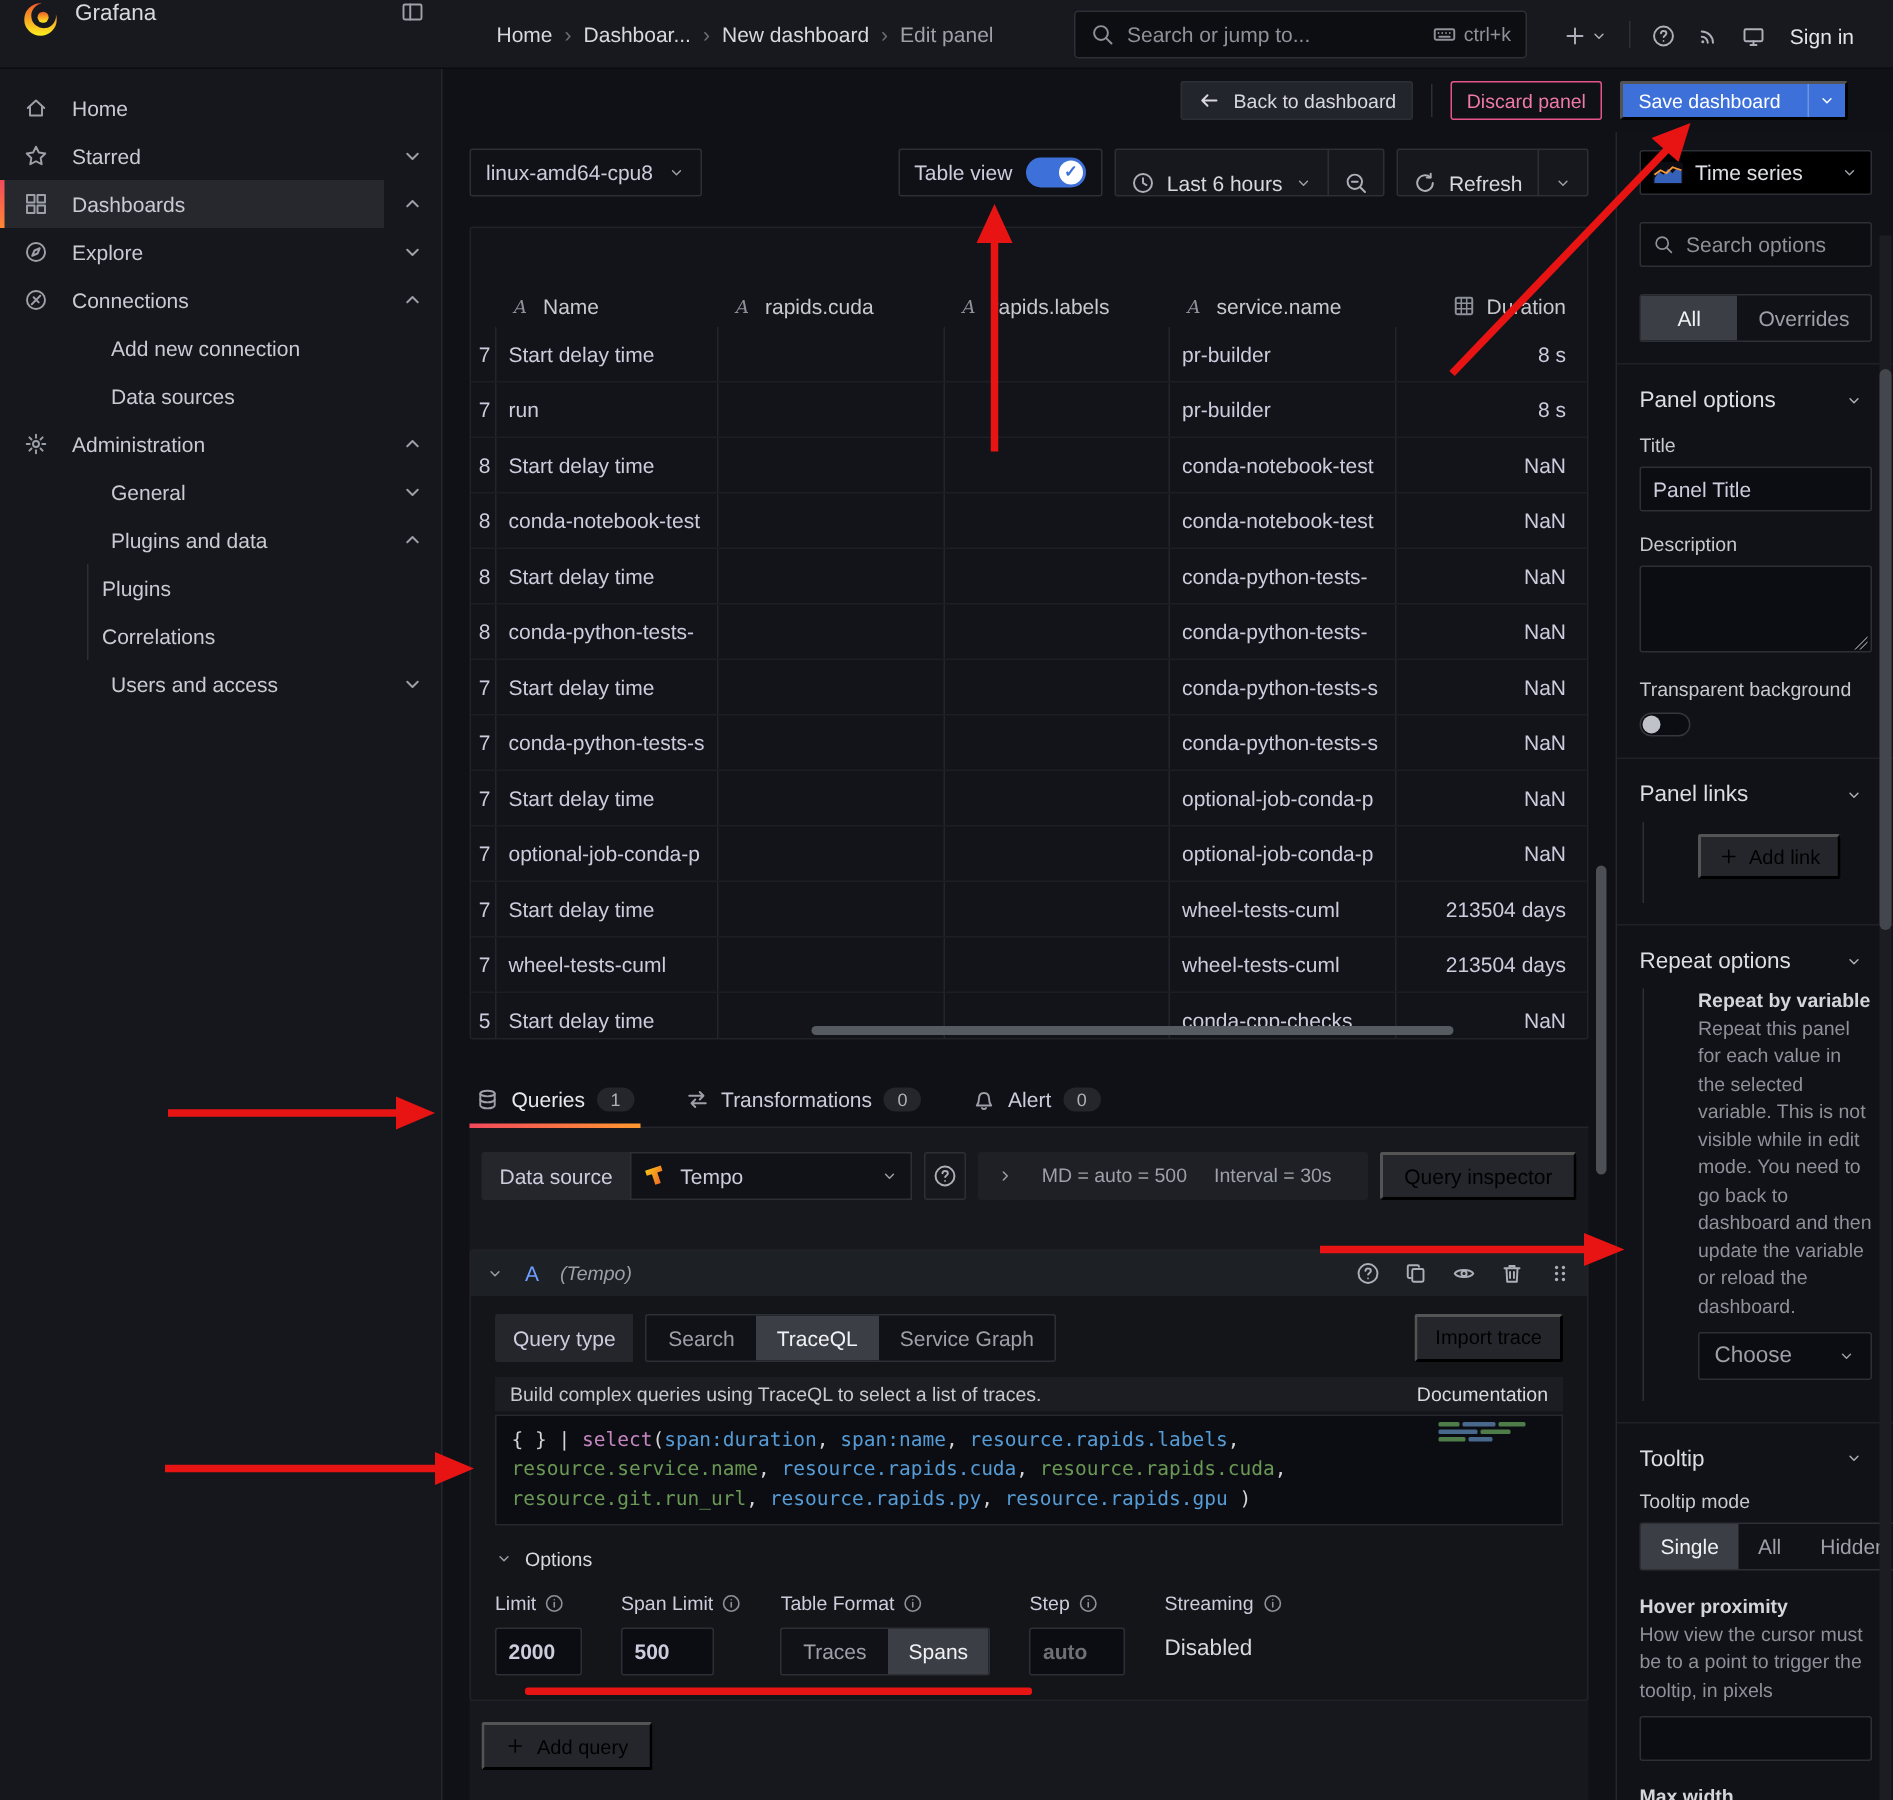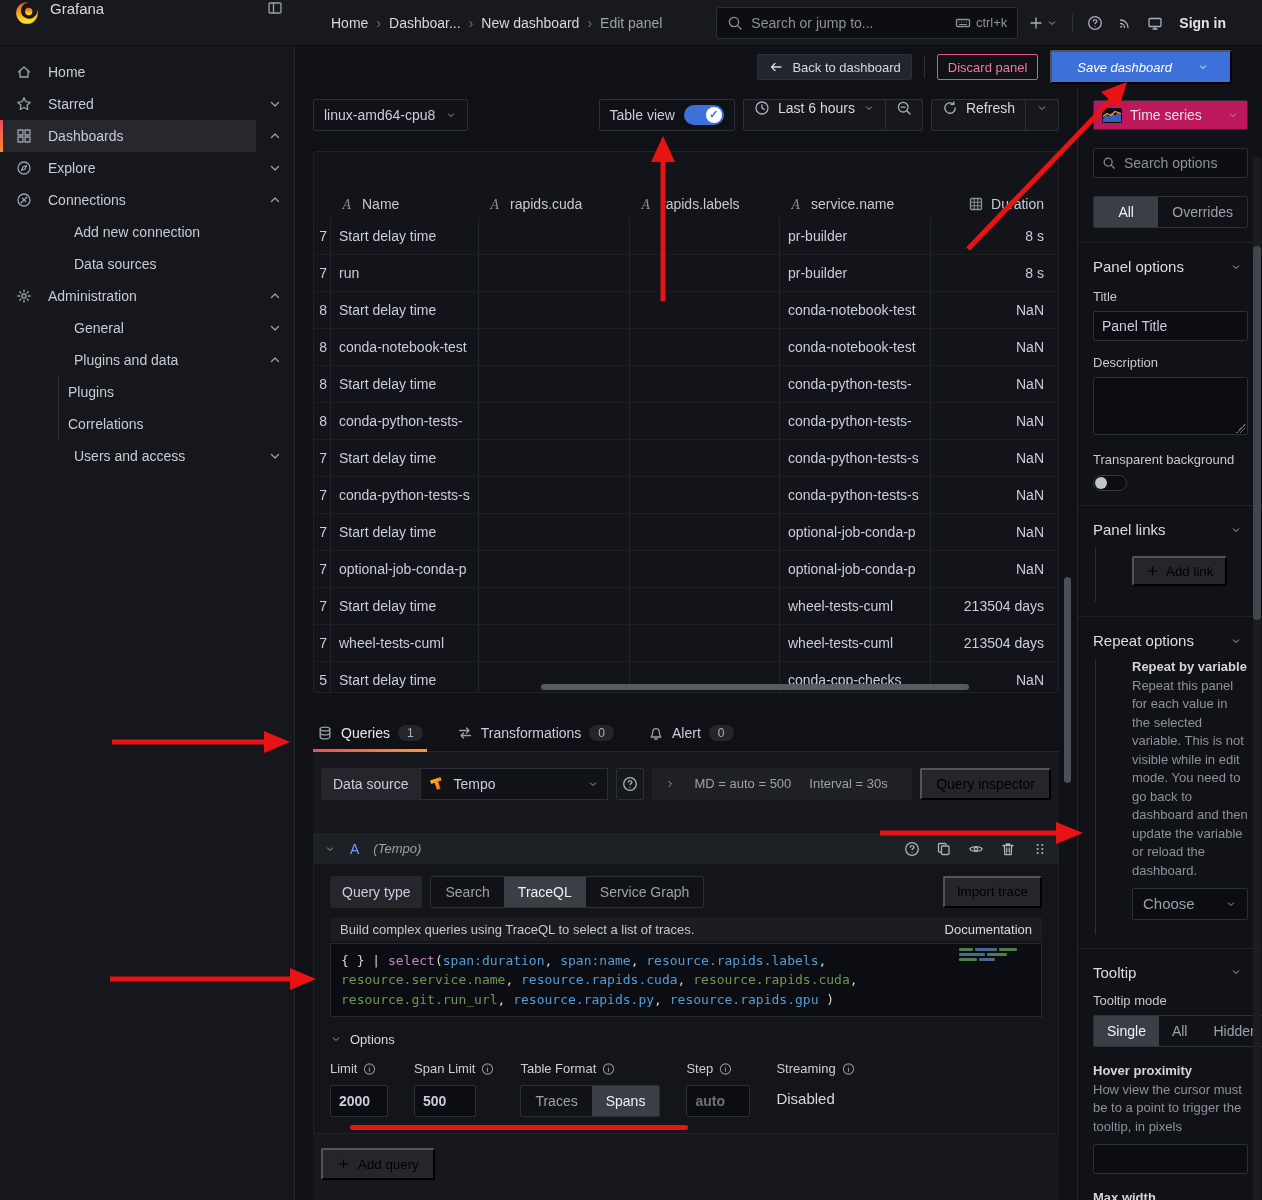--- a/index.html
+++ b/index.html
@@ -18,21 +18,21 @@
   .brand-name { font-size:15px; font-weight:500; color:#d8d9de; }
   .tn-panel-toggle { margin-left:auto; color:#9da0a8; cursor:pointer; }
   .breadcrumb { display:flex; align-items:center; gap:8px; margin-left:36px; white-space:nowrap; }
   .bc-item { color:#d8d9de; font-size:14px; cursor:pointer; }
   .bc-item.current { color:#9da0a8; cursor:default; }
   .bc-sep { color:#6e7076; font-size:14px; }
   .tn-search { margin-left:54px; width:302px; height:32px; background:#0d0e12; border:1px solid #2c2f36;
                border-radius:3px; display:flex; align-items:center; padding:0 10px; gap:8px; color:#8e9199; }
   .tn-search .ph { color:#8e9199; flex:1; font-size:14px; }
   .tn-kbd { display:flex; align-items:center; gap:5px; color:#8e9199; font-size:13px; }
-  .tn-right { margin-left:auto; display:flex; align-items:center; gap:14px; padding-right:36px; color:#adb0b8;font-weight:bold; }
+  .tn-right { margin-left:auto; display:flex; align-items:flex-end; gap:14px; padding-right:26px; color:#adb0b8; }
   .tn-new { display:flex; align-items:center; gap:2px; cursor:pointer; }
   .tn-vdiv { width:1px; height:18px; background:#2c2f36; }
   .signin { color:#e3e4e8; font-size:14px; cursor:pointer; margin-left:2px; }
 
   
   .sidebar { position:absolute; left:0; top:46px; width:295px; bottom:0; background:#15171c;
              border-right:1px solid #24262c; padding-top:10px; z-index:4; }
   .nav-item { height:32px; display:flex; align-items:center; position:relative; cursor:pointer; color:#c9cbd4; }
   .nav-main { flex:1; height:100%; display:flex; align-items:center; gap:16px; padding-left:16px; position:relative; }
   .nav-item .i { color:#9da0a8; }
@@ -46,36 +46,36 @@
   .nav-label { font-size:14px; }
 
   
   .subbar { position:absolute; left:295px; top:46px; right:16px; height:42px; display:flex; align-items:center;
             justify-content:flex-end; gap:12px; padding-right:14px; background:#101116; }
   .btn { display:inline-flex; align-items:center; gap:8px; height:26px; padding:0 10px; border-radius:2px;
          font-size:13px; cursor:pointer; white-space:nowrap; }
   .btn-back { background:#22252b; border:1px solid #2c2f36; color:#d8d9de; }
   .sb-div { width:1px; height:22px; background:#2c2f36; }
   .btn-discard { background:transparent; border:1px solid #e5548c; color:#ef7aa6; }
-  .btn-save { background:#3d71d9; color:#fff; padding:15px; overflow:hidden;font-style:italic; }
+  .btn-save { background:#3d71d9; color:#fff; padding:0; overflow:hidden; }
   .btn-save .sv-txt { padding:0 10px; }
   .btn-save .sv-caret { border-left:1px solid rgba(255,255,255,.25); height:100%; display:flex; align-items:center; padding:0 6px; }
 
   
   .leftcol { position:absolute; left:295px; top:88px; width:782px; bottom:0; padding:0 18px; display:flex; flex-direction:column; }
   .ptoolbar { margin-top:10px; height:34px; display:flex; align-items:center; }
   .var-select { height:32px; background:#111217; border:1px solid #2c2f36; border-radius:2px; display:flex;
                 align-items:center; gap:10px; padding:0 10px; cursor:pointer; }
   .ptools { margin-left:auto; display:flex; align-items:center; gap:8px; }
   .tv-pill { height:32px; border:1px solid #2c2f36; border-radius:2px; display:flex; align-items:center; gap:9px; padding:0 10px; }
   .toggle-on { width:40px; height:20px; background:#3d71d9; border-radius:10px; position:relative; cursor:pointer; }
   .toggle-on .knob { position:absolute; right:2px; top:2px; width:16px; height:16px; background:#fff; border-radius:50%;
                      display:flex; align-items:center; justify-content:center; color:#3d71d9; font-size:11px; font-weight:bold; }
   .tp-group { display:flex; align-items:center; height:32px; border:1px solid #2c2f36; border-radius:2px; background:#16181d; }
-  .tp-seg { display:flex; align-items:flex-start; gap:8px; padding:0 10px; height:100%; cursor:pointer; color:#d8d9de; }
+  .tp-seg { display:flex; align-items:flex-end; gap:8px; padding:0 10px; height:100%; cursor:pointer; color:#d8d9de; }
   .tp-seg + .tp-seg { border-left:1px solid #2c2f36; }
 
   
   .tpanel { position:relative; margin-top:20px; height:553px; background:#12141a; border:1px solid #202227;
             border-radius:2px; padding-top:38px; overflow:hidden; }
   .c { flex:none; display:flex; align-items:center; height:36px; padding:0 8px; overflow:hidden; white-space:nowrap; font-size:14px; }
   .th { height:28px; color:#c7c9cf; font-weight:500; gap:7px; }
   .th .hicon { color:#8e9199; }
   .w-edge { width:17px; padding:0 3px 0 0; justify-content:flex-end; border-right:1px solid #23252c; }
   .w0 { width:148px; } .w1 { width:151px; } .w2 { width:150px; } .w3 { width:151px; }
@@ -141,21 +141,21 @@
   .tin { height:32px; background:#0c0d12; border:1px solid #2c2f36; border-radius:2px; color:#ccccdc;
          padding:0 8px; font-size:14px; font-family:"Liberation Sans", sans-serif;font-weight:bold; }
   .tin::placeholder { color:#6e7076; }
   .streamval { margin-top:14px; font-size:15px; color:#d8d9de; }
   .btn-addquery { margin:14px 8px 0 8px; display:inline-flex; align-items:center; gap:8px; background:#24262c;
                   height:32px; padding:0 14px; border-radius:2px; cursor:pointer; width:fit-content; }
 
   
   .rpane { position:absolute; left:1077px; top:88px; right:0; bottom:0; background:#111217;
            border-left:1px solid #24262c; padding:12px 14px 0 15px; overflow:hidden; z-index:3; }
-  .viz-picker { height:30px; border:1px solid #2c2f36; background:#be185d; border-radius:2px; display:flex;
+  .viz-picker { height:30px; border:1px solid #2c2f36; background:#000000; border-radius:2px; display:flex;
                 align-items:center; gap:8px; padding:0 8px; cursor:pointer; }
   .viz-picker .vlabel { flex:1; font-weight:500; color:#e0e1e6; }
   .rp-search { margin-top:18px; height:30px; background:#0d0e12; border:1px solid #2c2f36; border-radius:2px;
                display:flex; align-items:center; gap:8px; padding:0 8px; color:#8e9199; }
   .rp-tabs { margin-top:18px; }
   .rp-tabs .seg { flex:1; justify-content:center; }
   .rp-div { height:1px; background:#1f2127; margin:14px -15px 0 -15px; }
   .sect-head { display:flex; align-items:center; margin-top:15px; font-size:15px; font-weight:500; color:#dddee3; cursor:pointer; }
   .sect-head .i { margin-left:auto; margin-right:6px; color:#adb0b8; }
   .rp-label { margin-top:14px; font-size:13px; color:#c7c9cf; }

